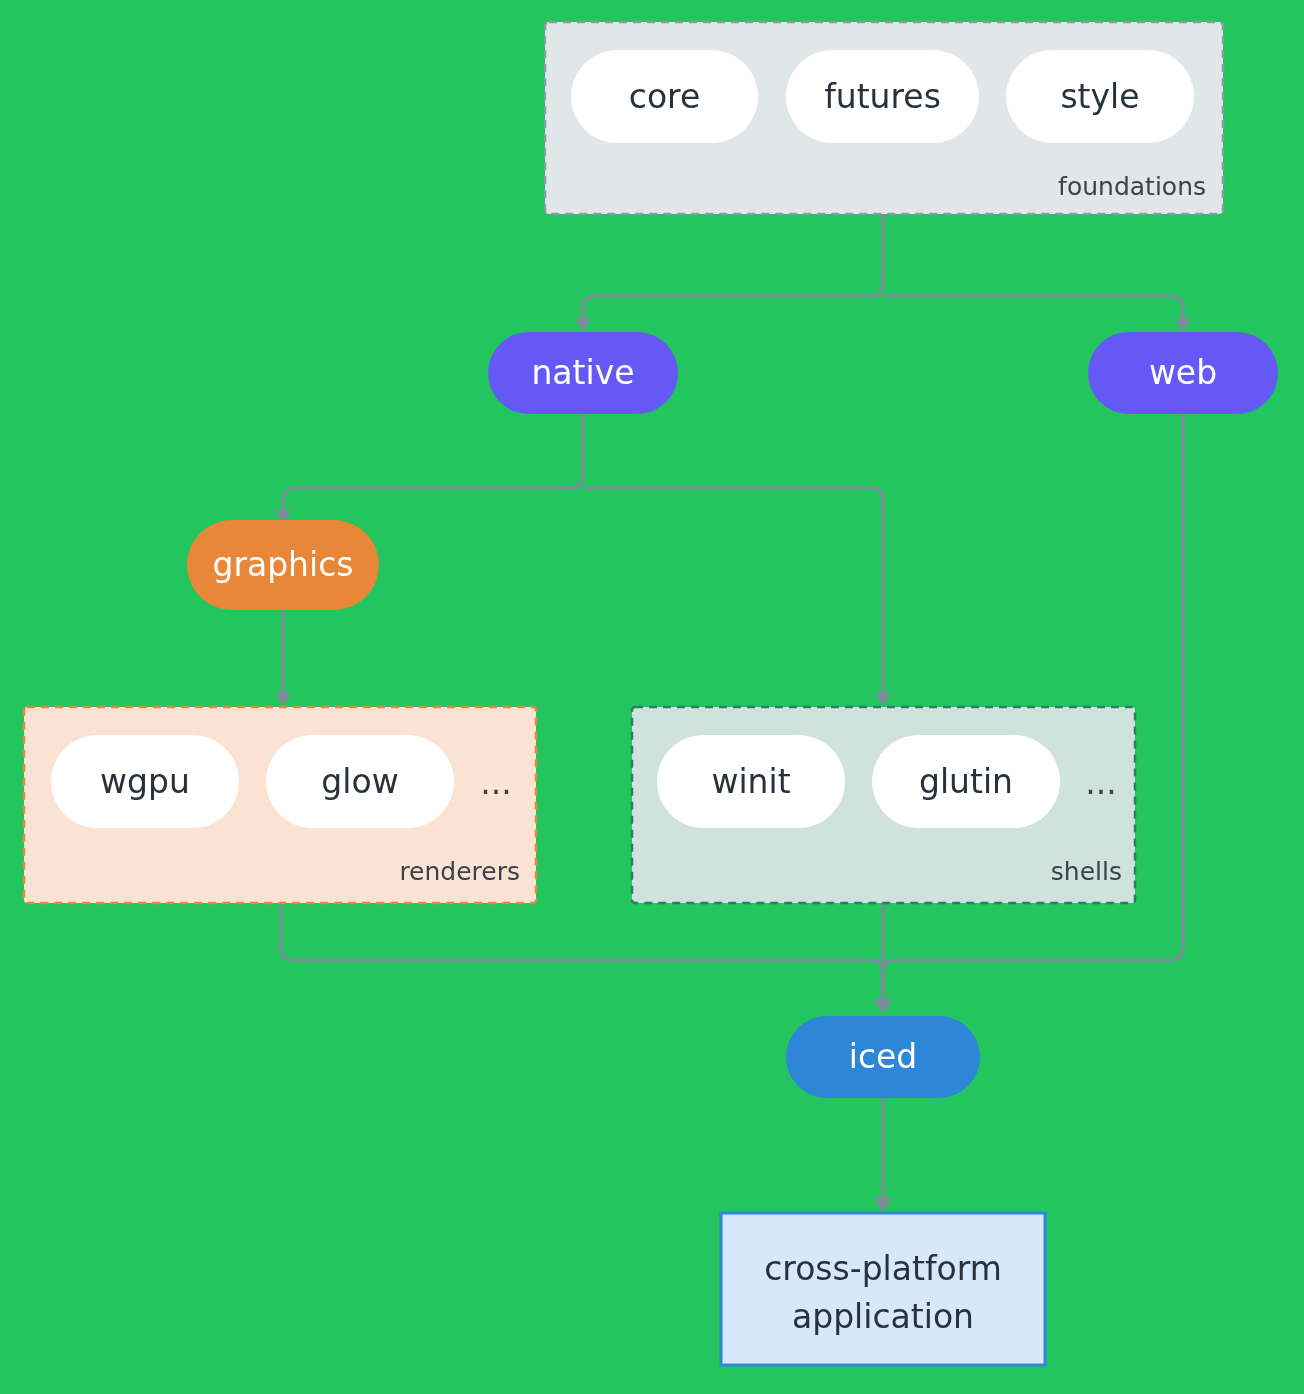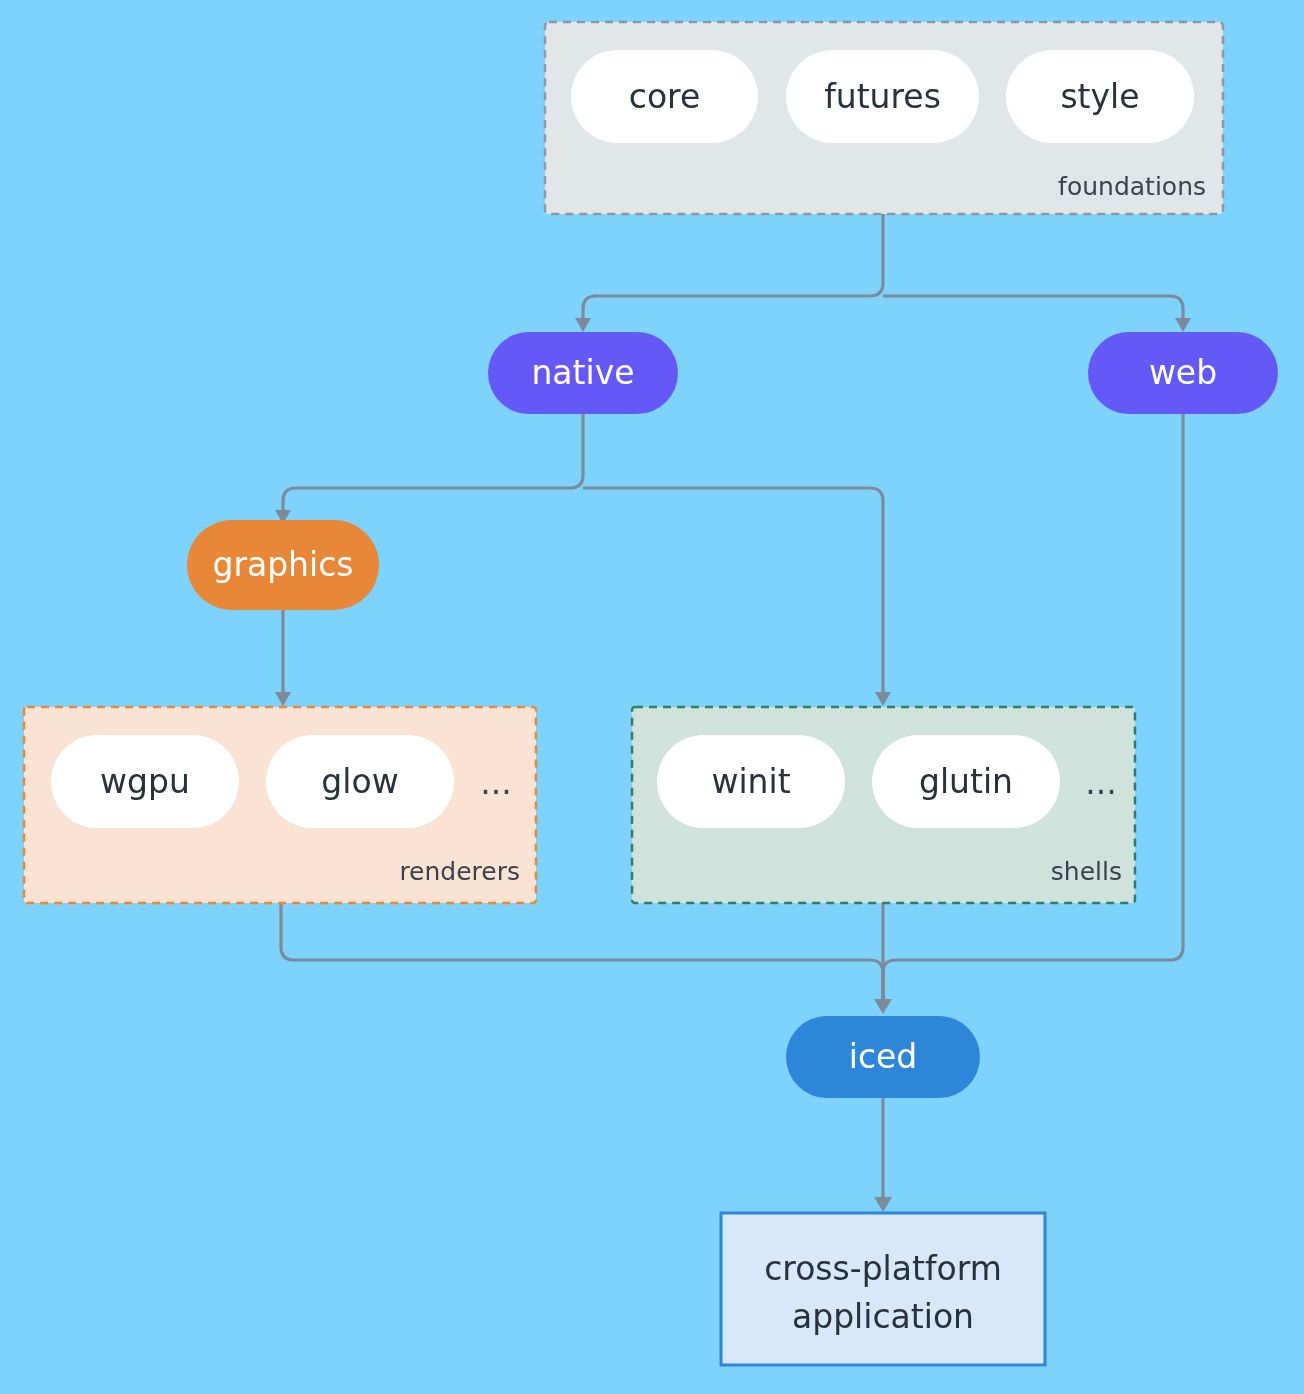--- a/index.html
+++ b/index.html
@@ -10,21 +10,21 @@
   body {
     width: 1304px;
     height: 1394px;
     overflow: hidden;
     font-family: "DejaVu Sans", "Liberation Sans", sans-serif;
   }
   #diagram-root {
     position: relative;
     width: 1304px;
     height: 1394px;
-    background: #7dd3fc;
+    background: #22c55e;
   }
   svg.diagram {
     display: block;
     width: 1304px;
     height: 1394px;
   }
   .node-label {
     font-family: "DejaVu Sans", "Liberation Sans", sans-serif;
     dominant-baseline: middle;
     text-anchor: middle;

